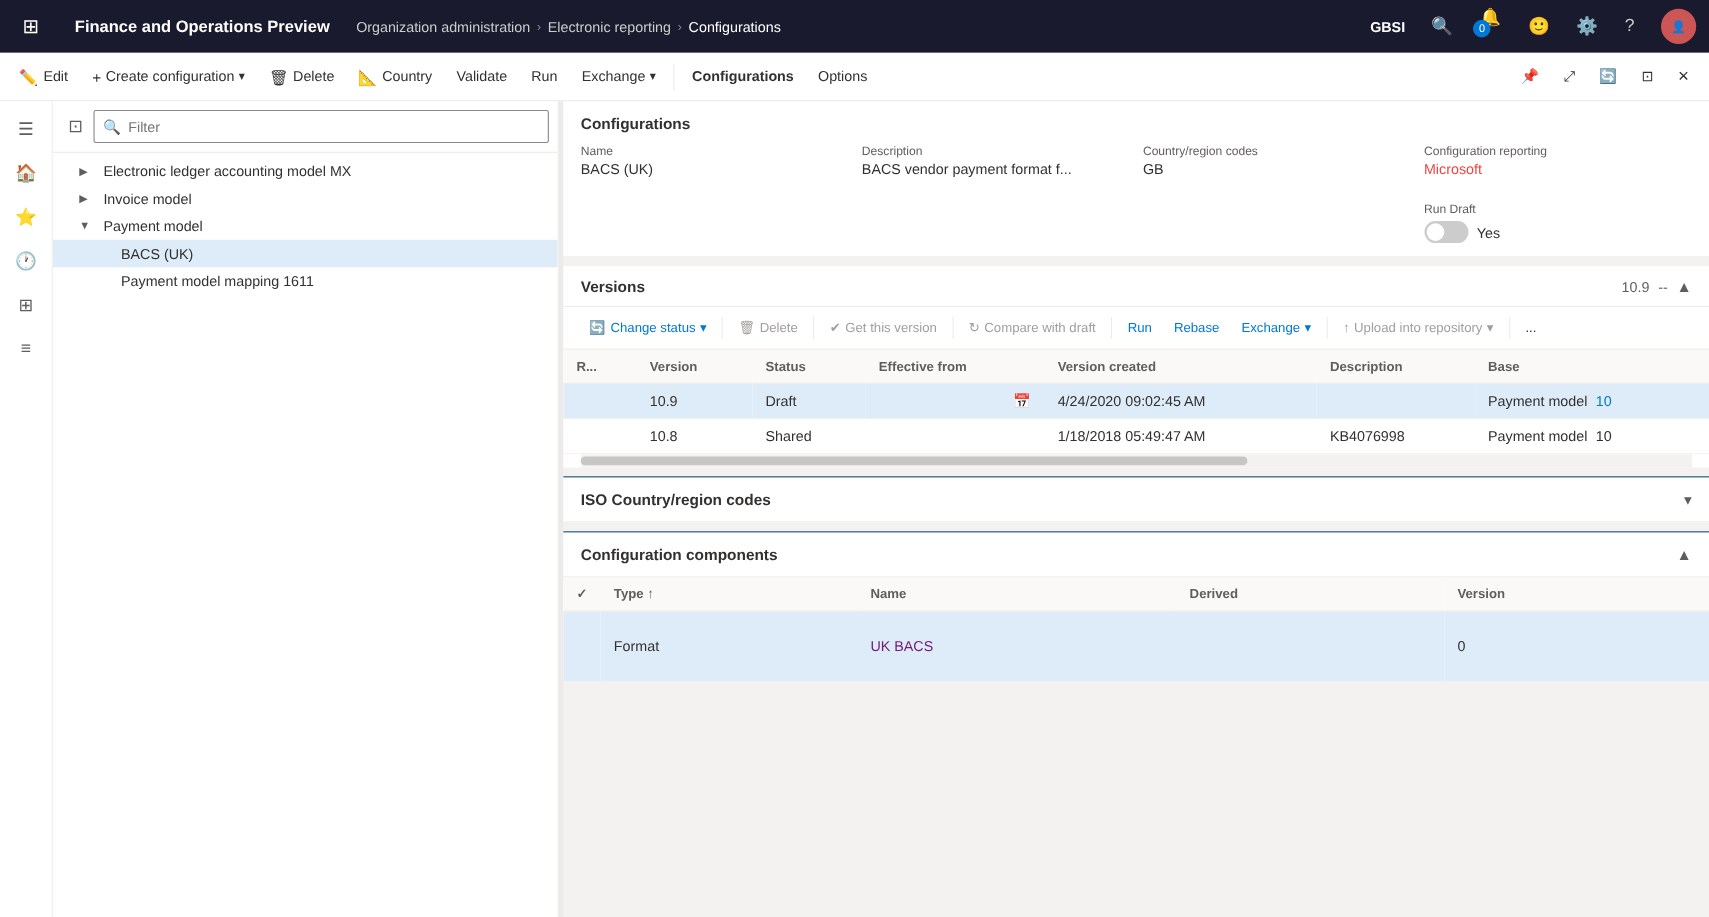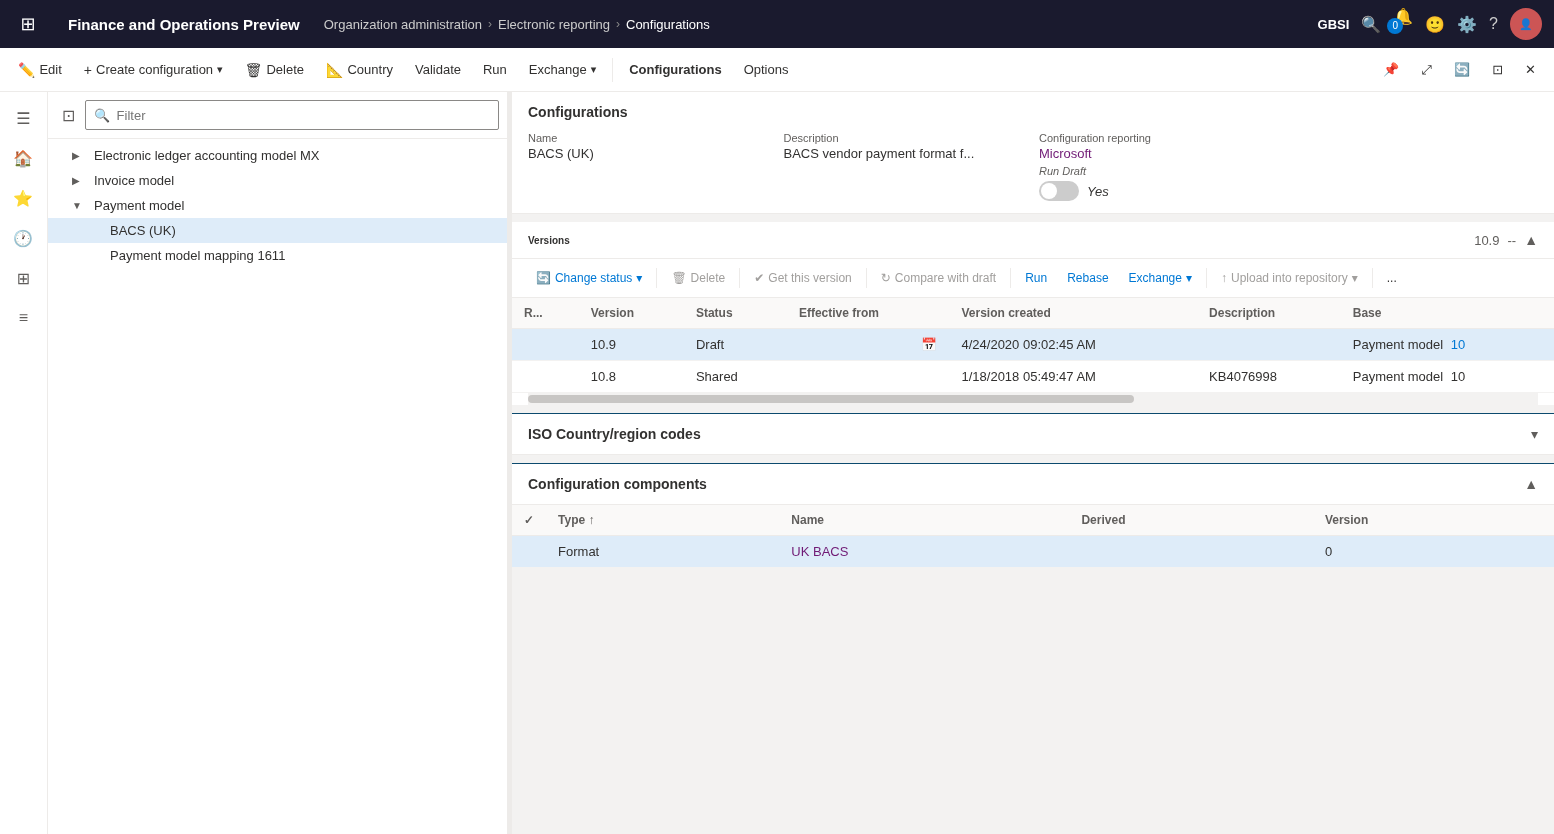--- a/index.html
+++ b/index.html
@@ -11,21 +11,21 @@
       background: #1a1a2e; color: #fff;
       height: 48px; padding: 0 12px; gap: 8px;
     }
     .topbar-waffle { width: 32px; height: 32px; display: flex; align-items: center; justify-content: center; cursor: pointer; }
     .topbar-waffle span { font-size: 18px; }
     .topbar-appname { font-size: 15px; font-weight: 600; padding: 0 16px; white-space: nowrap; }
     .topbar-breadcrumb { display: flex; align-items: center; gap: 6px; font-size: 13px; color: #ccc; flex: 1; }
     .topbar-breadcrumb span.sep { color: #888; font-size: 12px; }
     .topbar-breadcrumb a { color: #ccc; text-decoration: none; }
     .topbar-breadcrumb a:last-child { color: #fff; }
-    .topbar-actions { display: flex; align-items: center; gap: 12px; }
+    .topbar-actions { display: flex; align-items: center; gap: 24px; }
     .topbar-user { font-size: 13px; font-weight: 600; }
     .topbar-icon { font-size: 16px; cursor: pointer; color: #ccc; }
     .topbar-avatar { width: 32px; height: 32px; border-radius: 50%; background: #c55; display: flex; align-items: center; justify-content: center; color: #fff; font-size: 11px; font-weight: 600; cursor: pointer; overflow: hidden; }
     .badge { background: #0078d4; color: #fff; border-radius: 50%; width: 16px; height: 16px; font-size: 10px; display: flex; align-items: center; justify-content: center; position: relative; top: -8px; left: -6px; }
 
     
     .cmdbar {
       background: #fff; border-bottom: 1px solid #edebe9;
       display: flex; align-items: center; height: 44px; padding: 0 8px; gap: 2px;
     }
@@ -86,38 +86,38 @@
     }
     .detail-header { padding: 12px 16px 4px 16px; font-size: 14px; font-weight: 600; }
 
     
     .info-grid {
       display: grid; grid-template-columns: 1fr 1fr 1fr 1fr;
       padding: 8px 16px 12px 16px; gap: 12px;
     }
     .info-field label { font-size: 11px; color: #605e5c; display: block; margin-bottom: 2px; }
     .info-field .value { font-size: 13px; }
-    .info-field .value.link { color: #701a75; cursor: pointer; }
+    .info-field .value.link { color: #ef4444; cursor: pointer; }
     .toggle {
       width: 40px; height: 20px; background: #ccc; border-radius: 10px;
       position: relative; cursor: pointer; display: inline-block;
     }
     .toggle.off .knob { left: 2px; }
     .toggle .knob {
       position: absolute; top: 2px; left: 2px; width: 16px; height: 16px;
       background: #fff; border-radius: 50%;
     }
 
     
     .versions-section { background: #fff; margin-top: 8px; }
     .versions-header {
       display: flex; align-items: center; justify-content: space-between;
       padding: 10px 16px; border-bottom: 1px solid #edebe9;
     }
-    .versions-title { font-size: 10px; font-weight: 600; }
+    .versions-title { font-size: 14px; font-weight: 600; }
     .versions-meta { display: flex; align-items: center; gap: 8px; font-size: 13px; color: #605e5c; }
     .collapse-btn { cursor: pointer; color: #605e5c; font-size: 14px; }
 
     
     .versions-toolbar {
       display: flex; align-items: center; padding: 8px 16px; gap: 4px;
       border-bottom: 1px solid #edebe9; flex-wrap: wrap;
     }
     .vt-btn {
       display: flex; align-items: center; gap: 4px;
@@ -152,21 +152,21 @@
     }
     .collapsible-title { font-size: 14px; font-weight: 600; }
     .collapsible-icon { font-size: 14px; color: #605e5c; }
 
     
     .config-table { width: 100%; border-collapse: collapse; }
     .config-table th {
       text-align: left; padding: 8px 12px; font-size: 12px;
       color: #605e5c; border-bottom: 1px solid #edebe9; background: #faf9f8; font-weight: 600;
     }
-    .config-table td { padding: 8px 12px; font-size: 13px; border-bottom: 1px solid #f3f2f1; }
+    .config-table td { padding: 24px 12px; font-size: 13px; border-bottom: 1px solid #f3f2f1; }
     .config-table tr.selected td { background: #deecf9; }
     .config-table td.link { color: #701a75; cursor: pointer; }
 
     
     .panel-divider { width: 4px; background: #edebe9; cursor: col-resize; }
   </style>
 </head>
 <body>
 
 <div class="topbar">
@@ -296,23 +296,27 @@
       <div class="info-grid">
         <div class="info-field">
           <label>Name</label>
           <div class="value">BACS (UK)</div>
         </div>
         <div class="info-field">
           <label>Description</label>
           <div class="value">BACS vendor payment format f...</div>
         </div>
         <div class="info-field">
+          <label>Country/region codes</label>
+          <div class="value">GB</div>
+        </div>
+        <div class="info-field">
           <label>Configuration reporting</label>
           <div class="value link">Microsoft</div>
-          <div style="margin-top:4px;font-style:italic;">
+          <div style="margin-top:24px;">
             <label style="font-size:11px;color:#605e5c;display:block;margin-bottom:4px;">Run Draft</label>
             <div style="display:flex;align-items:center;gap:8px;">
               <div class="toggle off">
                 <div class="knob"></div>
               </div>
               <span style="font-size:13px;">Yes</span>
             </div>
           </div>
         </div>
       </div>

